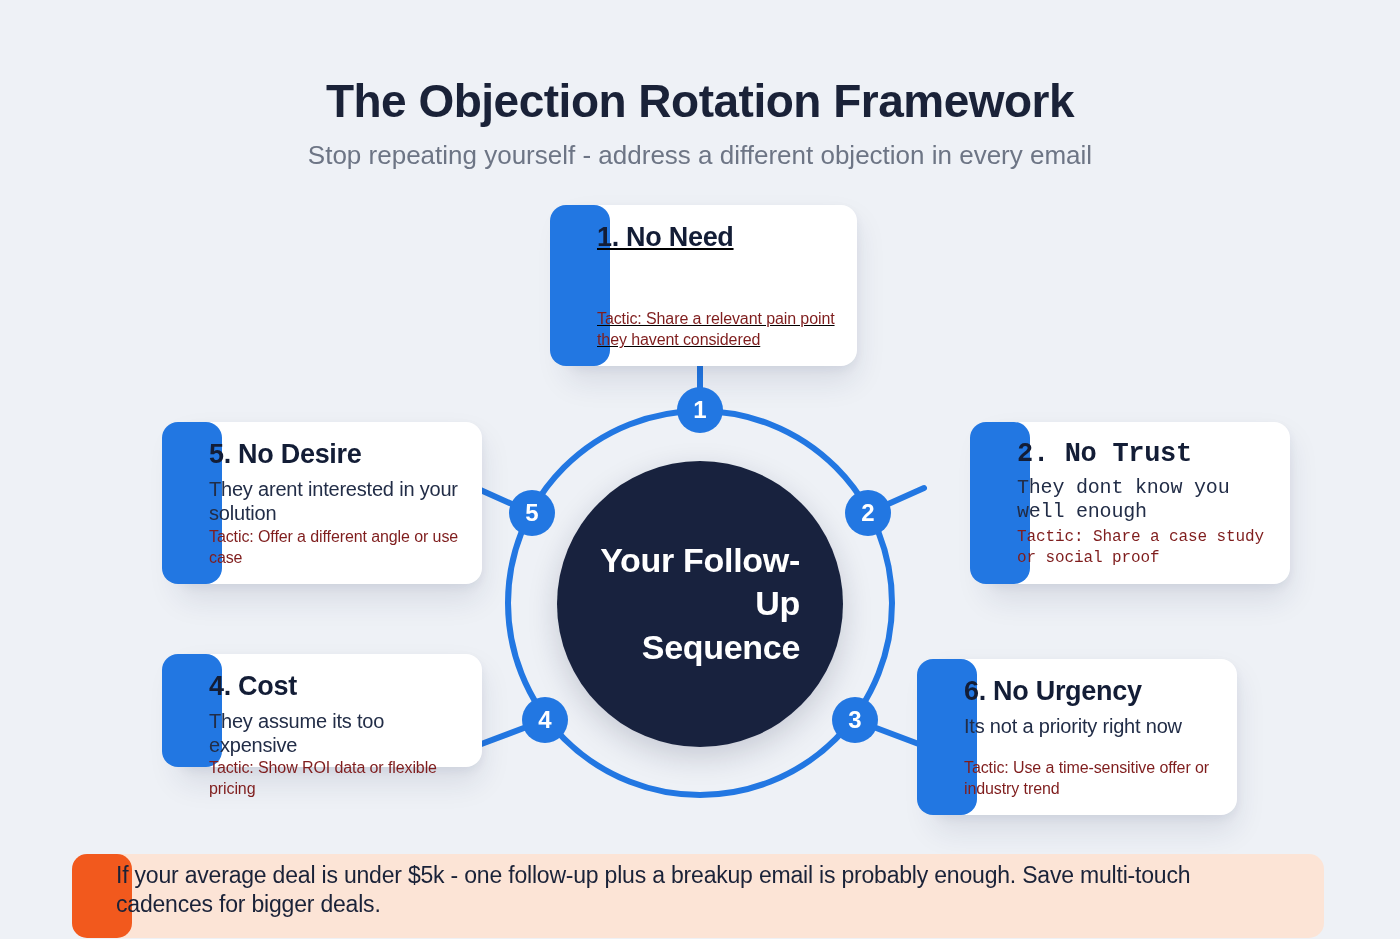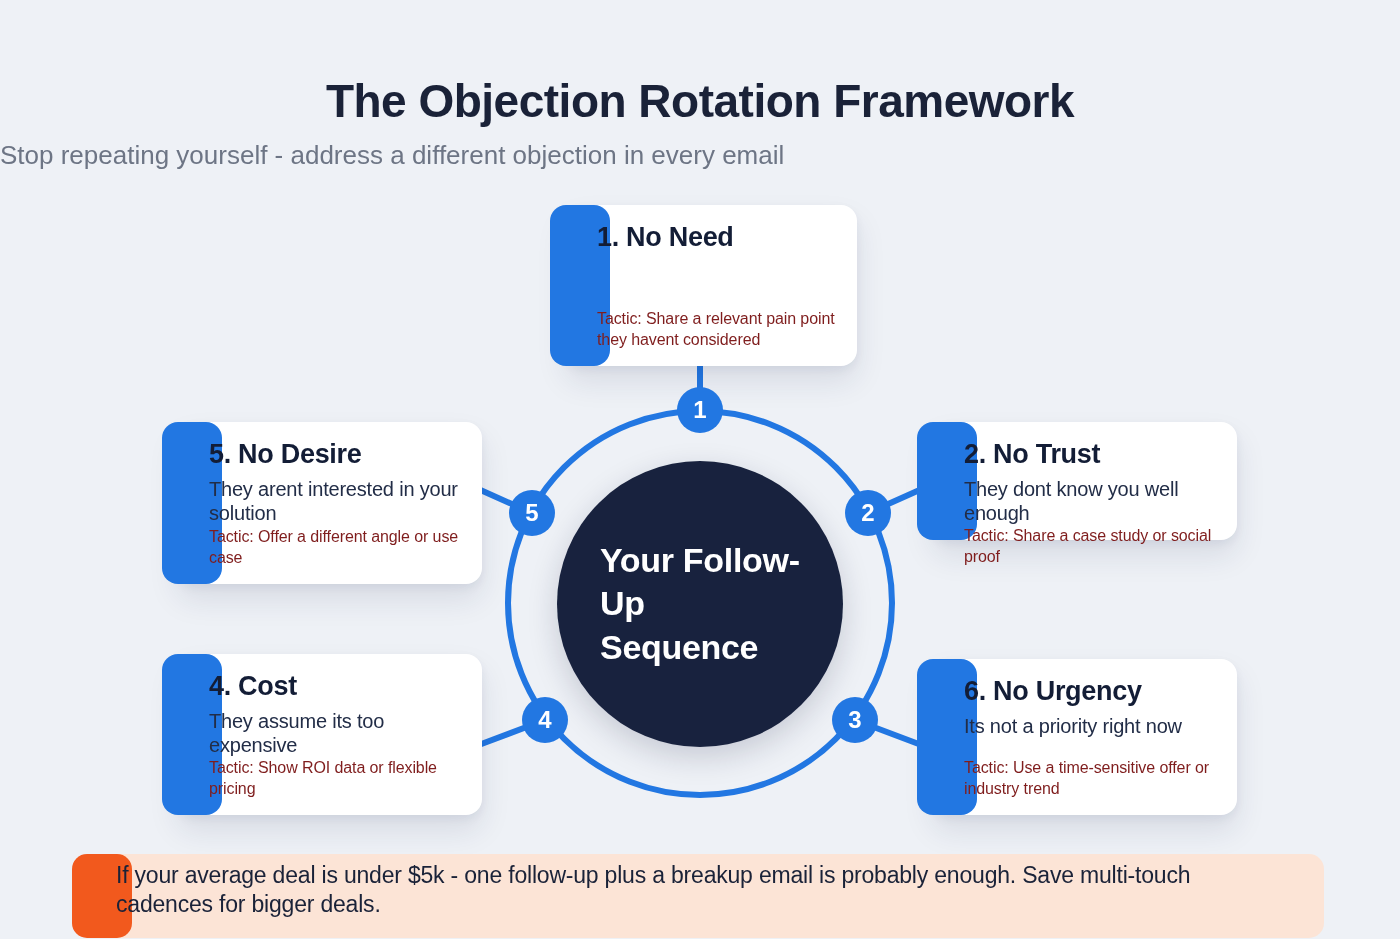--- a/index.html
+++ b/index.html
@@ -13,37 +13,37 @@
   .stage { position: absolute; inset: 0; width: 1400px; height: 939px; margin-top: 32px; }
 
   
   .title {
     position: absolute; top: 42px; left: 0; width: 100%;
     text-align: center; font-size: 46px; font-weight: 700;
     color: #1a2238; letter-spacing: -0.5px;
   }
   .subtitle {
     position: absolute; top: 108px; left: 0; width: 100%;
-    font-size: 26px; font-weight: 400;
+    text-align: center; font-size: 26px; font-weight: 400;
     color: #6d7585;
   }
 
   
   .overlay { position: absolute; left: 0; top: 0; z-index: 1; pointer-events: none; }
 
   
   .hub {
     position: absolute; left: 557px; top: 429px; width: 286px; height: 286px;
     background: #18223e; border-radius: 50%;
     display: flex; align-items: center; justify-content: center;
     z-index: 2;
     box-shadow: 0 10px 30px rgba(20, 30, 60, 0.18);
   }
   .hub-label {
-    width: 200px; text-align: left; color: #ffffff;
+    width: 200px; text-align: right; color: #ffffff;
     font-size: 34px; font-weight: 700; line-height: 1.28;
     letter-spacing: -0.3px;
   }
 
   
   .node {
     position: absolute; width: 46px; height: 46px; border-radius: 50%;
     background: #2277e2; color: #ffffff;
     display: flex; align-items: center; justify-content: center;
     font-size: 24px; font-weight: 700; z-index: 3;
@@ -71,24 +71,24 @@
     font-size: 27px; font-weight: 700; color: #131d36; letter-spacing: -0.3px;
   }
   .card-body {
     font-size: 20px; color: #222d47; line-height: 1.22; margin-top: 7px;
     letter-spacing: -0.2px;
   }
   .card-tactic {
     font-size: 16px; color: #7f1d1d; line-height: 1.3; margin-top: auto;
     letter-spacing: -0.1px;
   }
-  #card-1 { left: 565px; top: 173px; width: 292px; height: 161px; }
-  #card-2 { left: 932px; top: 390px; width: 305px; height: 118px; }
+  #card-1 { left: 565px; top: 173px; width: 292px; height: 161px; text-decoration: underline; }
+  #card-2 { left: 985px; top: 390px; width: 305px; height: 162px; font-family: Liberation Mono, monospace; }
   #card-3 { left: 932px; top: 627px; width: 305px; height: 156px; }
-  #card-4 { left: 177px; top: 622px; width: 305px; height: 161px; }
+  #card-4 { left: 177px; top: 622px; width: 305px; height: 113px; }
   #card-5 { left: 177px; top: 390px; width: 305px; height: 162px; }
 
   
   .callout {
     position: absolute; left: 88px; top: 822px; width: 1236px; height: 84px;
     background: #fce4d6; border-radius: 15px;
     display: flex; align-items: center; padding: 0 34px 12px 28px;
     z-index: 2;
   }
   .callout::before {

